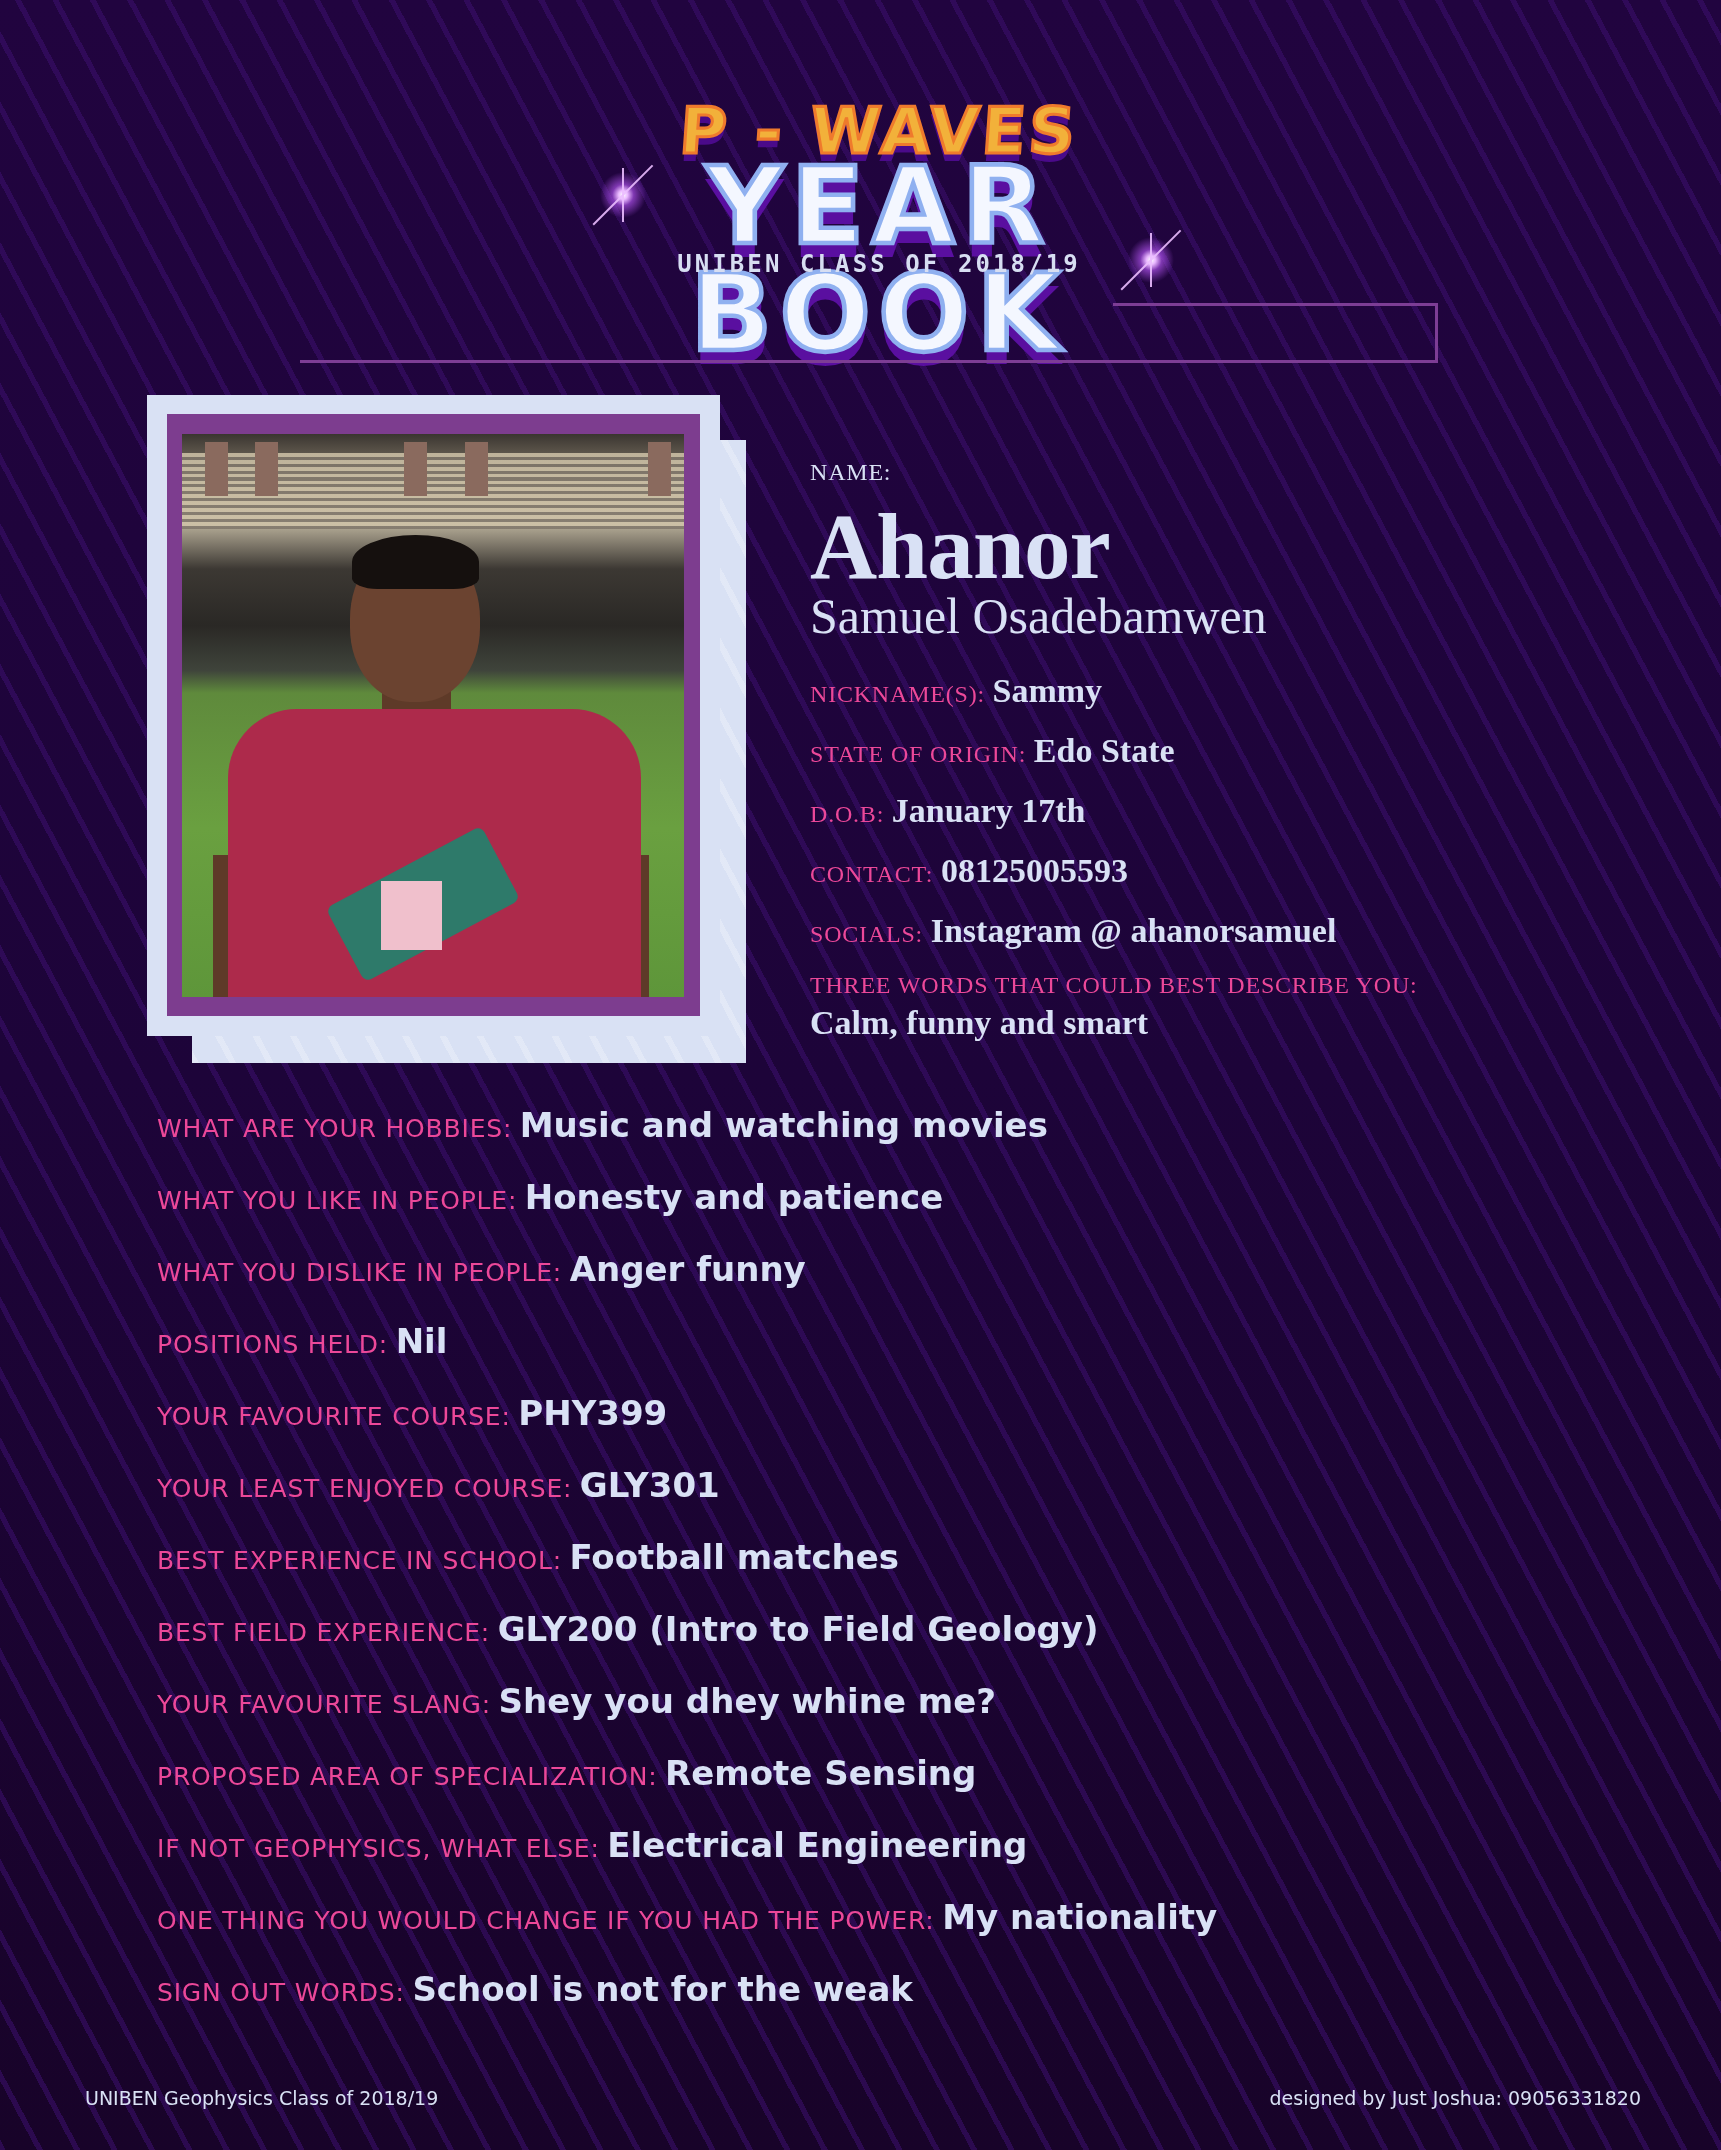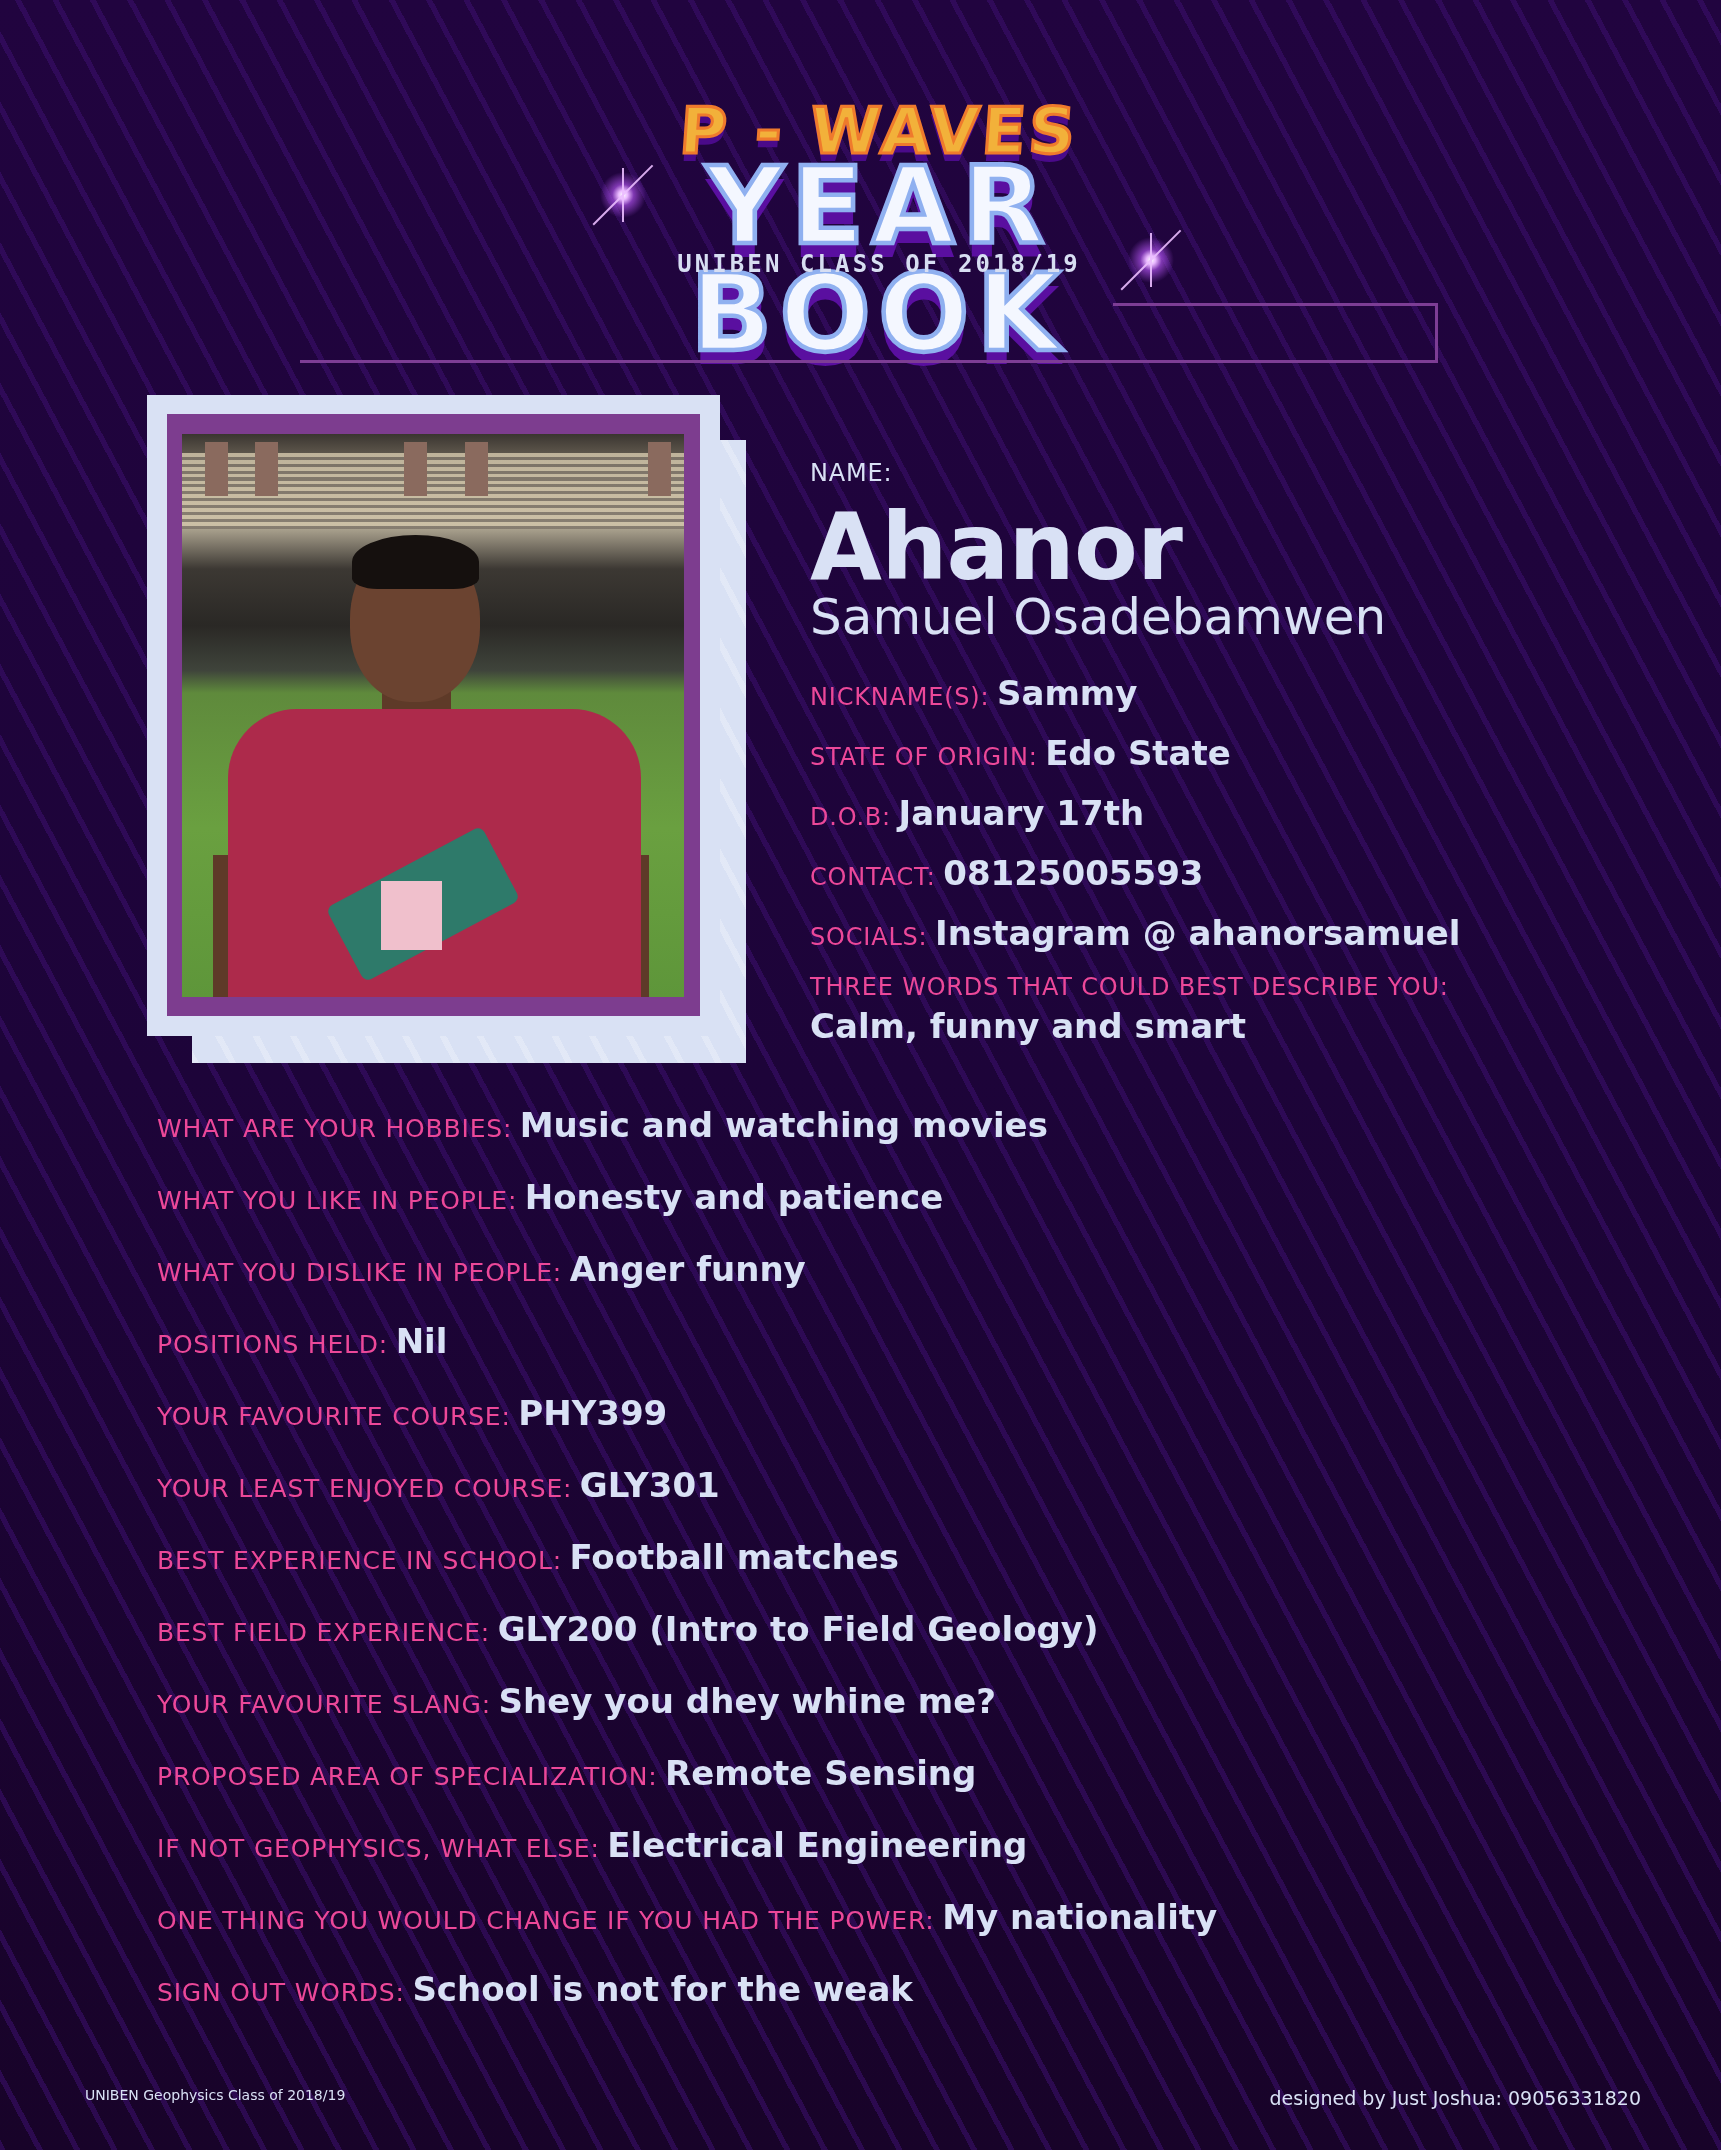--- a/index.html
+++ b/index.html
@@ -73,39 +73,39 @@
   .photo .head { position:absolute; left:168px; top:107px; width:130px; height:161px; border-radius:48% 48% 46% 46%; background:#6b4330; }
   .photo .hair { position:absolute; left:170px; top:101px; width:127px; height:54px; border-radius:50% 50% 20% 20%; background:#15100e; }
   .photo .neck { position:absolute; left:200px; top:245px; width:69px; height:54px; background:#5e3a28; }
   .photo .shirt { position:absolute; left:46px; top:275px; width:413px; height:291px; background:#ad2a4b; border-radius:69px 69px 0 0; }
   .photo .arm-l { position:absolute; left:31px; top:421px; width:54px; height:145px; background:#5e3a28; }
   .photo .arm-r { position:absolute; left:413px; top:421px; width:54px; height:145px; background:#5e3a28; }
   .photo .logo-teal { position:absolute; left:153px; top:428px; width:176px; height:84px; background:#2e7a6a; transform:rotate(-28deg); border-radius:7.6px; }
   .photo .logo-ff { position:absolute; left:199px; top:447px; width:61px; height:69px; background:#f0c0cc; }
 
   
-  .info { left:810px; top:459px; width:879px; }
+  .info { left:810px; top:459px; width:879px;font-family:Liberation Serif, serif; }
   .lbl { font-size:24px; letter-spacing:0.8px; color:#ec4899; }
   .val { font-size:34px; font-weight:bold; color:#d9e1f5; }
   .name-label { font-size:24px; letter-spacing:0.8px; }
   .surname { font-size:93px; font-weight:bold; line-height:1; margin-top:13.8px; letter-spacing:-0.8px; }
   .given { font-size:50px; line-height:1; margin-top:-1.5px; }
   .info-row { margin-top:0; height:60px; display:flex; align-items:baseline; white-space:nowrap; }
   .info-row .lbl { margin-right:7.6px; }
   .info-row.first { margin-top:31px; }
   .three-words .val { display:block; margin-top:4.6px; }
 
   
   .qa { left:157px; top:1105px; width:1491px; }
   .qa-row { height:72px; display:flex; align-items:baseline; white-space:nowrap; }
   .qa-row .lbl { font-size:25px; margin-right:7.6px; }
   .qa-row .val { font-size:34px; }
 
   
-  .footer-left { left:85px; top:2087px; font-size:14px; color:#d9e1f5; }
+  .footer-left { left:85px; top:2087px; font-size:19px; color:#d9e1f5; }
   .footer-right { right:80px; top:2087px; font-size:19px; color:#d9e1f5; }
 </style>
 </head>
 <body>
 
 <div class="abs logo">
   <div class="logo-pwaves">P - WAVES</div>
   <div class="logo-yearbook">YEAR BOOK</div>
   <div class="logo-class">UNIBEN CLASS OF 2018/19</div>
   <div class="sparkle" style="left:61px; top:69px;"></div>

